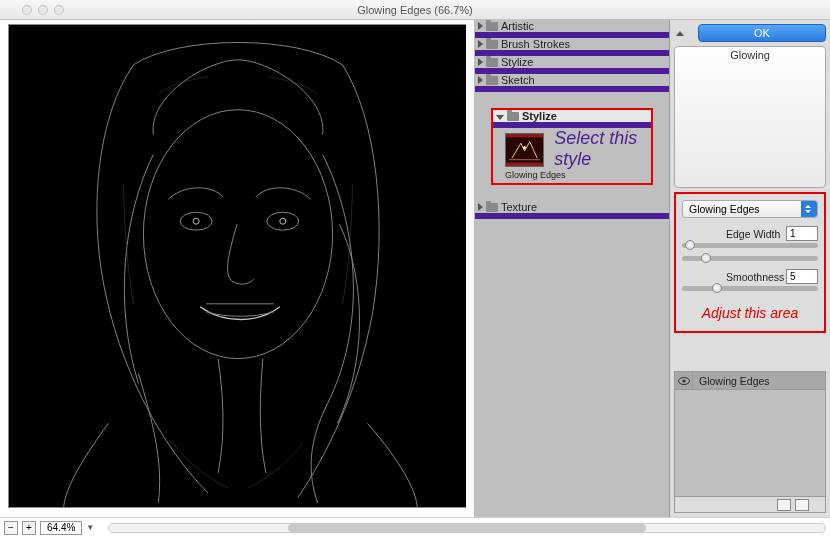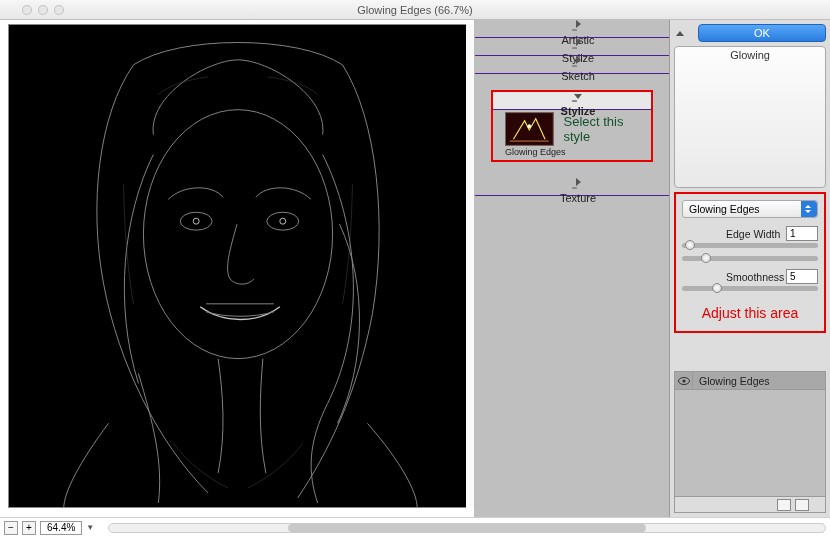--- a/index.html
+++ b/index.html
@@ -17,33 +17,33 @@
 .preview-canvas svg { width: 100%; height: 100%; display: block; }
 .preview-scroll-v { position: absolute; right: 0; top: 4px; width: 8px; height: 484px; background: #fafafa; }
 
 .status { height: 20px; background: #fff; display: flex; align-items: center; padding: 0 4px; gap: 4px; font-size: 10px; border-top: 1px solid #d0d0d0; }
 .status .zoom-box { border: 1px solid #999; padding: 0 6px; height: 14px; line-height: 12px; background: #fff; }
 .status .step { width: 14px; height: 14px; border: 1px solid #999; text-align: center; line-height: 12px; background: #f4f4f4; cursor: pointer; }
 .status .hscroll { flex: 1; height: 10px; background: #f0f0f0; border: 1px solid #ccc; border-radius: 5px; margin-left: 10px; position: relative; }
 .status .hscroll::after { content: ""; position: absolute; left: 25%; top: 0; width: 50%; height: 100%; background: #c8c8c8; border-radius: 5px; }
 
 .category-col { width: 195px; background: #bfbfbf; border-right: 1px solid #9a9a9a; font-size: 11px; overflow: hidden; }
-.cat { display: flex; align-items: center; height: 18px; padding-left: 12px; gap: 3px; color: #222; border-bottom: 1px solid #4c1d95; cursor: pointer; flex-direction: column; }
+.cat { display: flex; align-items: center; height: 18px; padding-left: 3px; gap: 3px; color: #222; border-bottom: 6px solid #4c1d95; cursor: pointer; }
 .cat .arrow { width: 0; height: 0; border-top: 4px solid transparent; border-bottom: 4px solid transparent; border-left: 5px solid #555; }
 .cat .arrow.open { border-left: 4px solid transparent; border-right: 4px solid transparent; border-top: 5px solid #555; border-bottom: none; margin-top: 2px; }
 .cat .folder { width: 12px; height: 9px; background: #8a8a8a; border-radius: 1px; position: relative; }
 .cat .folder::before { content: ""; position: absolute; top: -2px; left: 0; width: 5px; height: 2px; background: #8a8a8a; border-radius: 1px 1px 0 0; }
 .cat.active { background: #e8e8e8; font-weight: bold; }
 
 .style-red-box { border: 2px solid #e60000; margin: 16px; padding-bottom: 1px; }
 .style-row { display: flex; align-items: center; background: #bfbfbf; }
 .thumb { width: 50px; height: 34px; margin: 2px 4px 1px 12px; background: #8b1a1a; border: 1px solid #666; position: relative; overflow: hidden; }
 .thumb svg { width: 100%; height: 100%; }
 .thumb-label { font-size: 9px; color: #222; margin-left: 12px; margin-bottom: 2px; }
-.select-text { color: #14532d; font-size: 13px; font-weight: 500; margin-left: 6px; }
+.select-text { color: #4c1d95; font-size: 18px; font-weight: 500; margin-left: 6px; font-style: italic; }
 
 .right-col { width: 160px; background: #ddd; display: flex; flex-direction: column; padding: 4px 4px 4px 4px; gap: 4px; }
 .btn-row { display: flex; align-items: center; gap: 12px; }
 .chev-up { width: 12px; height: 12px; display: flex; align-items: center; justify-content: center; cursor: pointer; }
 .chev-up::before { content: ""; width: 0; height: 0; border-left: 4px solid transparent; border-right: 4px solid transparent; border-bottom: 5px solid #555; }
 .btn { flex: 1; height: 18px; border-radius: 4px; font-size: 11px; text-align: center; line-height: 16px; cursor: pointer; border: 1px solid; }
 .btn.primary { background: linear-gradient(#56a6f8,#2a7de0); color: #fff; border-color: #1e63b8; }
 .btn.secondary { background: linear-gradient(#fdfdfd,#e9e9e9); color: #333; border-color: #a9a9a9; }
 
 .settings-panel { border: 2px solid #e60000; background: #ddd; padding: 6px 6px 10px 6px; display: flex; flex-direction: column; gap: 8px; }
@@ -52,21 +52,21 @@
 .preset-select .dd::before,.preset-select .dd::after { content: ""; position: absolute; left: 4px; width: 0; height: 0; border-left: 3px solid transparent; border-right: 3px solid transparent; }
 .preset-select .dd::before { top: 4px; border-bottom: 3px solid #fff; }
 .preset-select .dd::after { bottom: 4px; border-top: 3px solid #fff; }
 
 .param { display: flex; flex-direction: column; gap: 2px; }
 .param-row { display: flex; justify-content: space-between; align-items: center; font-size: 10.5px; color: #222; padding-left: 44px; }
 .param input[type=text] { width: 32px; height: 15px; font-size: 10px; text-align: left; padding-left: 3px; border: 1px solid #888; }
 .param input.hl { border: 1.5px solid #2a7de0; }
 .slider { height: 5px; background: #b0b0b0; border-radius: 3px; position: relative; }
 .slider .knob { position: absolute; top: -3px; width: 10px; height: 10px; background: radial-gradient(#fff,#cfcfcf); border: 1px solid #888; border-radius: 50%; cursor: pointer; }
-.adjust-text { color: #e60000; font-size: 14px; text-align: center; margin-top: 6px; }
+.adjust-text { color: #e60000; font-size: 14px; text-align: center; margin-top: 6px; font-style: italic; }
 
 .spacer-gap { height: 30px; }
 
 .layers-panel { flex: 1; background: #bfbfbf; border: 1px solid #9a9a9a; display: flex; flex-direction: column; }
 .layer-row { display: flex; align-items: center; height: 18px; font-size: 10.5px; background: #a8a8a8; border-bottom: 1px solid #9a9a9a; }
 .eye-cell { width: 18px; height: 100%; display: flex; align-items: center; justify-content: center; border-right: 1px solid #9a9a9a; }
 .eye-cell svg { width: 12px; height: 8px; }
 .layer-name { padding-left: 6px; color: #222; }
 .layers-fill { flex: 1; background: #bfbfbf; }
 .layers-footer { height: 16px; background: #ddd; border-top: 1px solid #9a9a9a; display: flex; justify-content: flex-end; align-items: center; gap: 4px; padding-right: 16px; }
@@ -131,20 +131,25 @@
 
   <div class="category-col">
     <div class="cat">
       <span class="arrow"></span>
       <span class="folder"></span>
       <span>Artistic</span>
     </div>
     <div class="cat">
       <span class="arrow"></span>
       <span class="folder"></span>
+      <span>Brush Strokes</span>
+    </div>
+    <div class="cat">
+      <span class="arrow"></span>
+      <span class="folder"></span>
       <span>Stylize</span>
     </div>
     <div class="cat">
       <span class="arrow"></span>
       <span class="folder"></span>
       <span>Sketch</span>
     </div>
 
     <div class="style-red-box">
       <div class="cat active">

